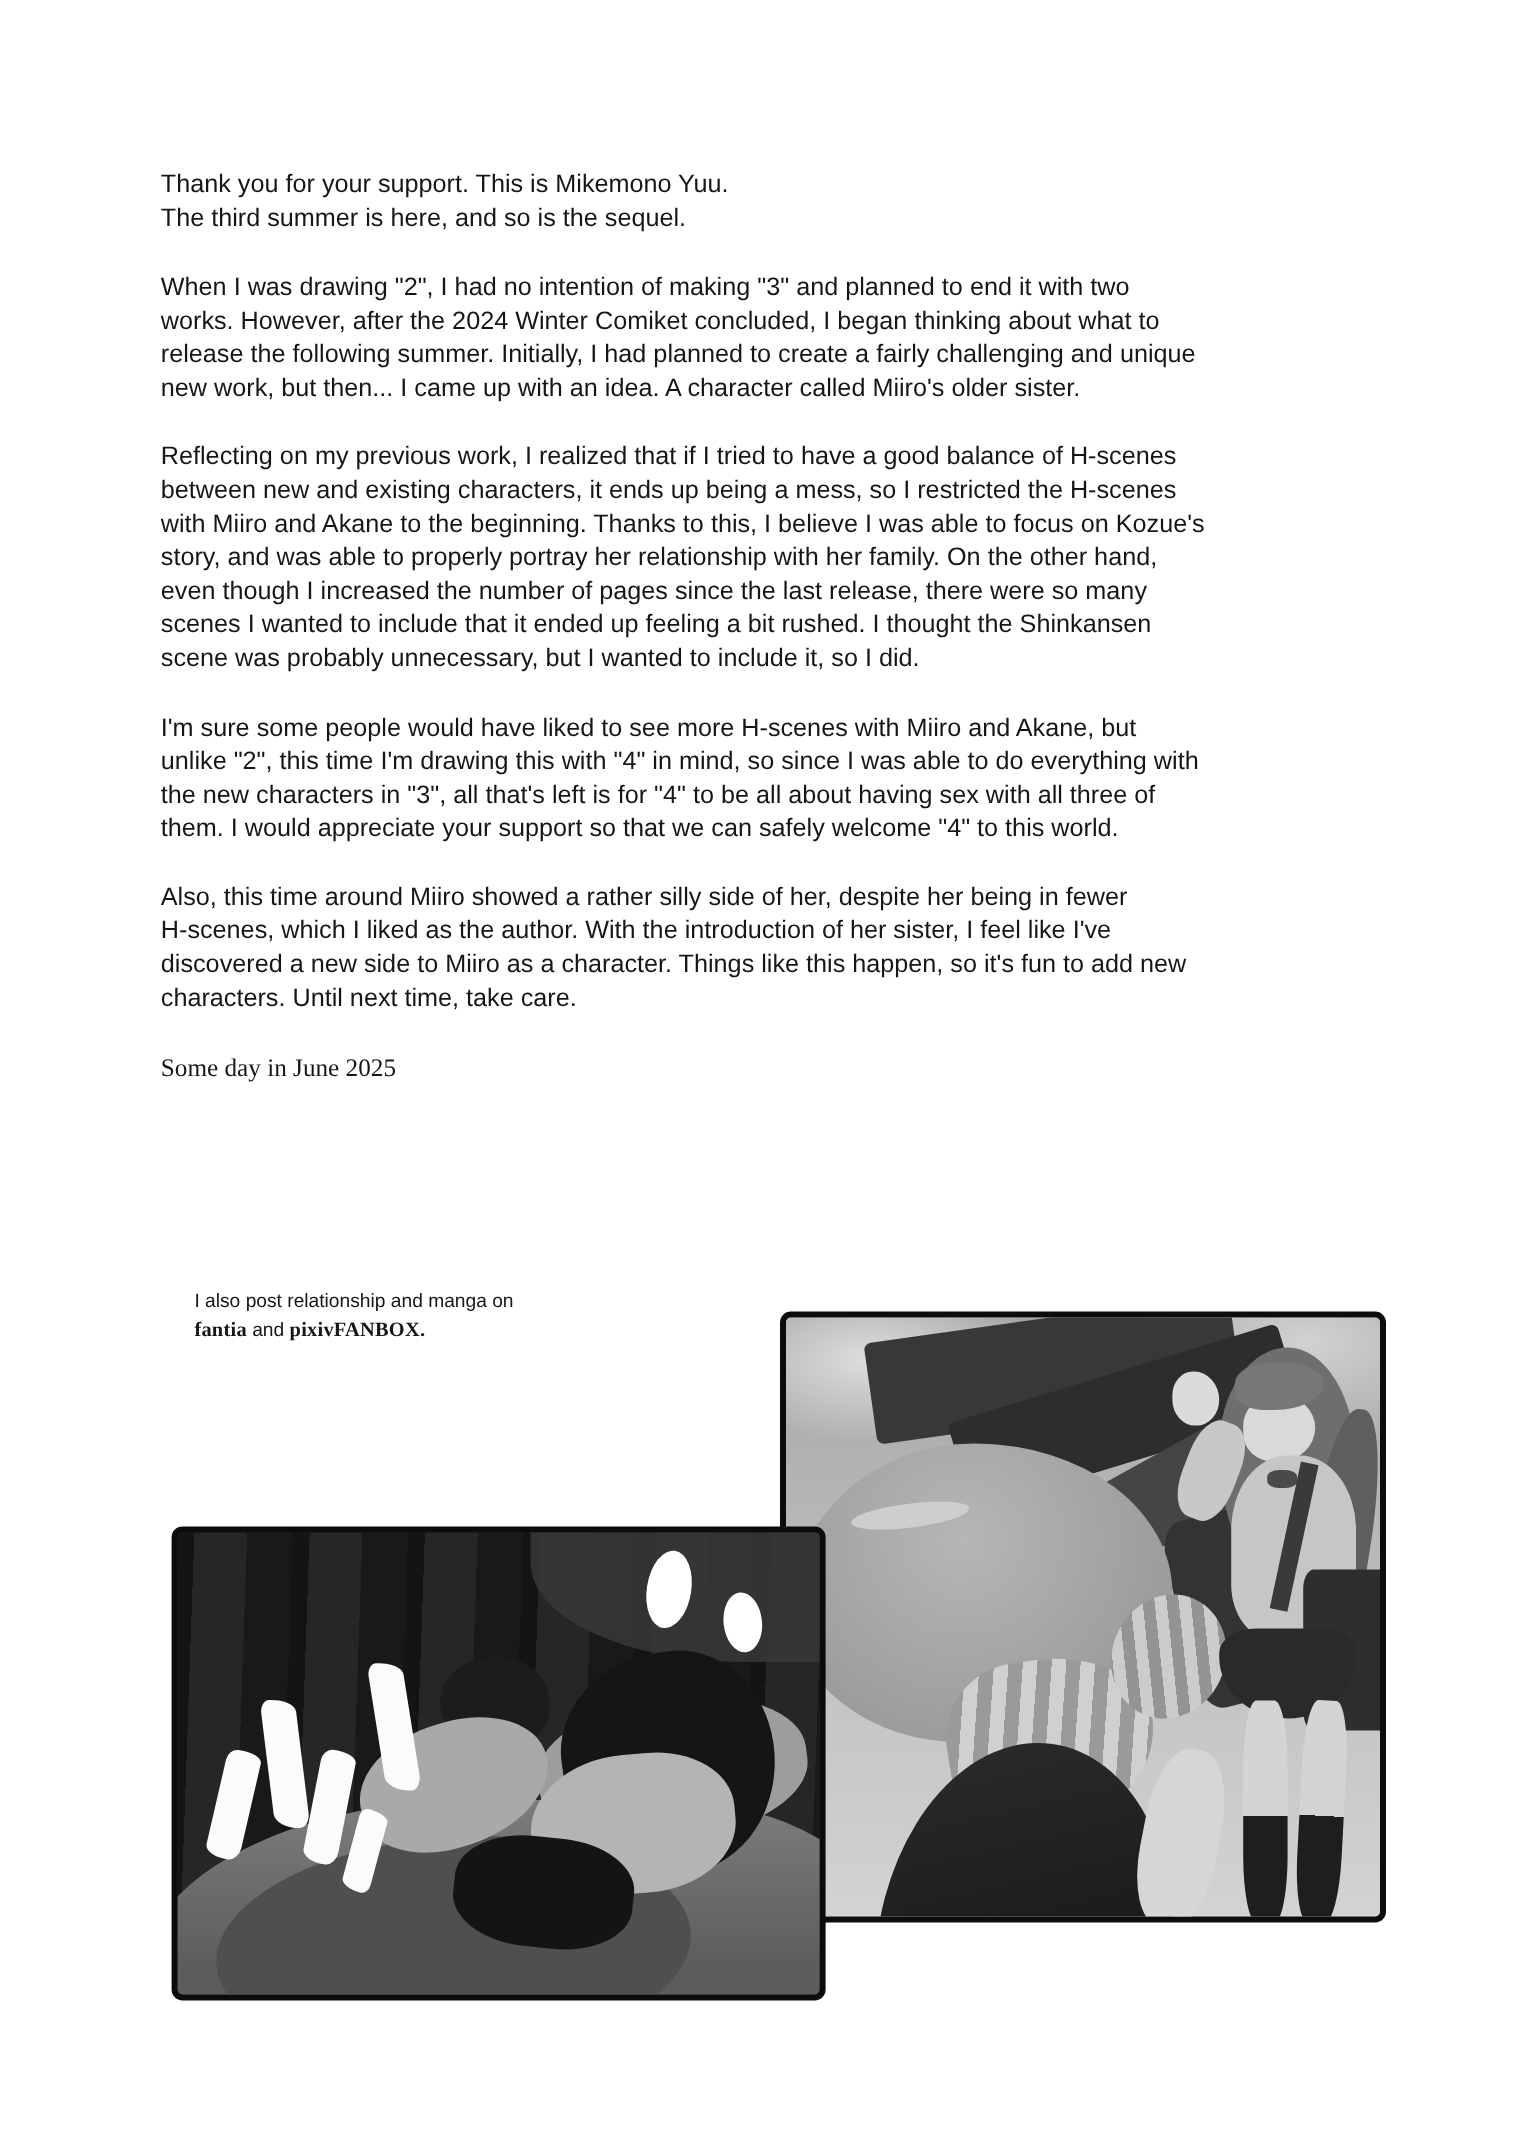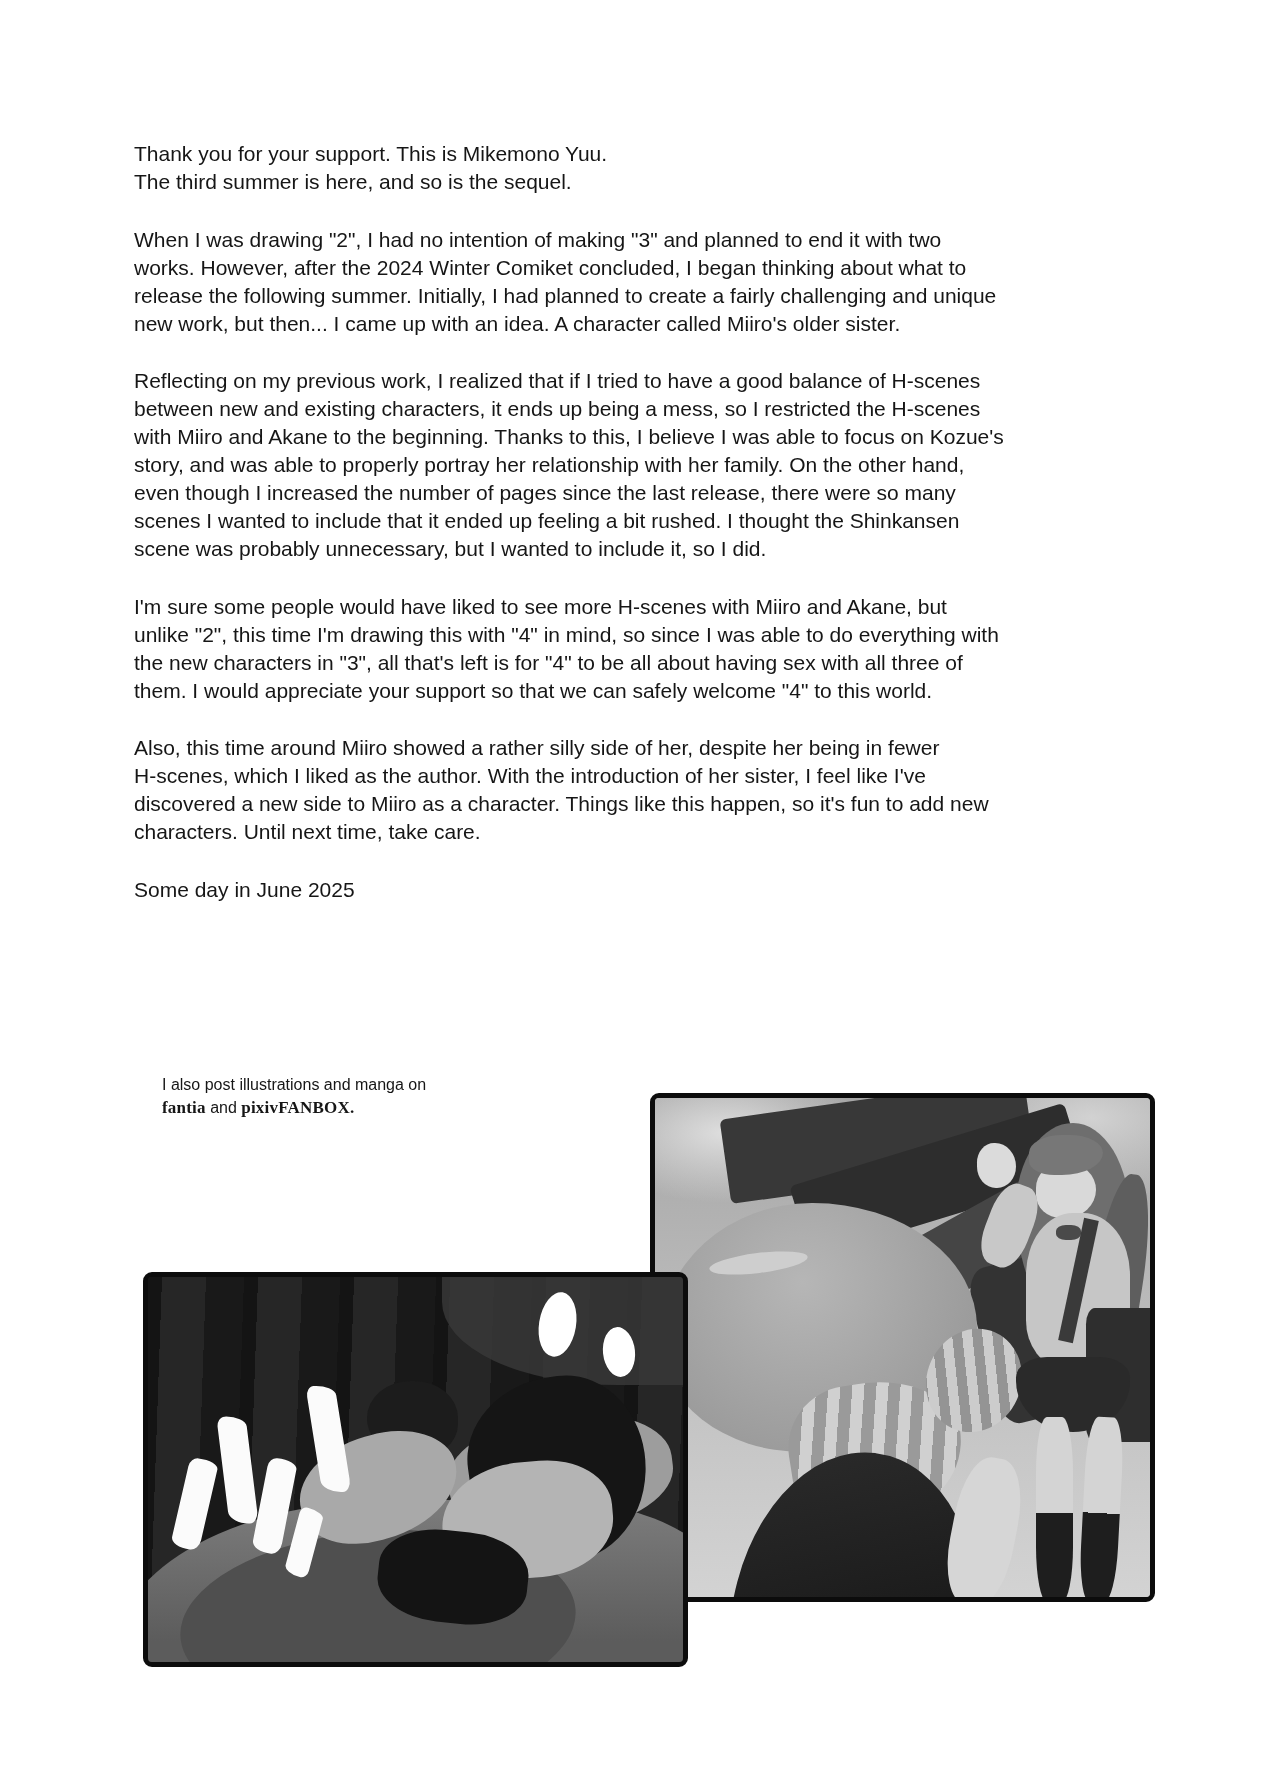--- a/index.html
+++ b/index.html
@@ -3,21 +3,21 @@
 <meta charset="utf-8">
 <style>
   html,body{margin:0;padding:0;background:#ffffff;}
   #canvas{
     position:relative;width:1280px;height:1779px;background:#ffffff;overflow:hidden;
     font-family:"Liberation Sans", sans-serif;color:#161616;
   }
   
   .afterword{position:absolute;left:134px;top:140px;width:1060px;font-size:21px;line-height:28px;}
   .afterword p{margin:0 0 29.5px 0;white-space:pre-line;}
-  .signoff{margin:0;white-space:pre-line;}
+  .signoff{margin:0;white-space:pre-line;font-family:Liberation Serif, serif;}
   
   .note{position:absolute;left:162px;top:1074px;width:420px;font-size:16px;line-height:22.5px;}
   .note .nline{white-space:pre-line;}
   .note .bold{font-weight:bold;font-size:17px;letter-spacing:.2px;font-family:Liberation Serif, serif;}
   
   .panel{position:absolute;box-sizing:border-box;border:5px solid #0c0c0c;border-radius:9px;overflow:hidden;}
   .panel *{position:absolute;}
   #panel-left{left:143px;top:1272px;width:545px;height:395px;z-index:2;background:#1f1f1f;}
   #panel-right{left:650px;top:1093px;width:505px;height:509px;z-index:1;background:#b5b5b5;}
 
@@ -103,21 +103,21 @@
 the new characters in "3", all that's left is for "4" to be all about having sex with all three of
 them. I would appreciate your support so that we can safely welcome "4" to this world.</p>
     <p>Also, this time around Miiro showed a rather silly side of her, despite her being in fewer
 H-scenes, which I liked as the author. With the introduction of her sister, I feel like I've
 discovered a new side to Miiro as a character. Things like this happen, so it's fun to add new
 characters. Until next time, take care.</p>
     <p class="signoff">Some day in June 2025</p>
   </div>
 
   <div class="note">
-    <div class="nline">I also post illustrations and manga on</div>
+    <div class="nline">I also post relationship and manga on</div>
     <div class="nline"><span class="bold">fantia</span><span> and </span><span class="bold">pixivFANBOX.</span></div>
   </div>
 
   <div class="panel" id="panel-right">
     <div class="rp-sky"></div>
     <div class="rp-pleat1"></div>
     <div class="rp-pleat2"></div>
     <div class="rp-pleat3"></div>
     <div class="rp-pleat4"></div>
     <div class="rp-thigh"></div>

